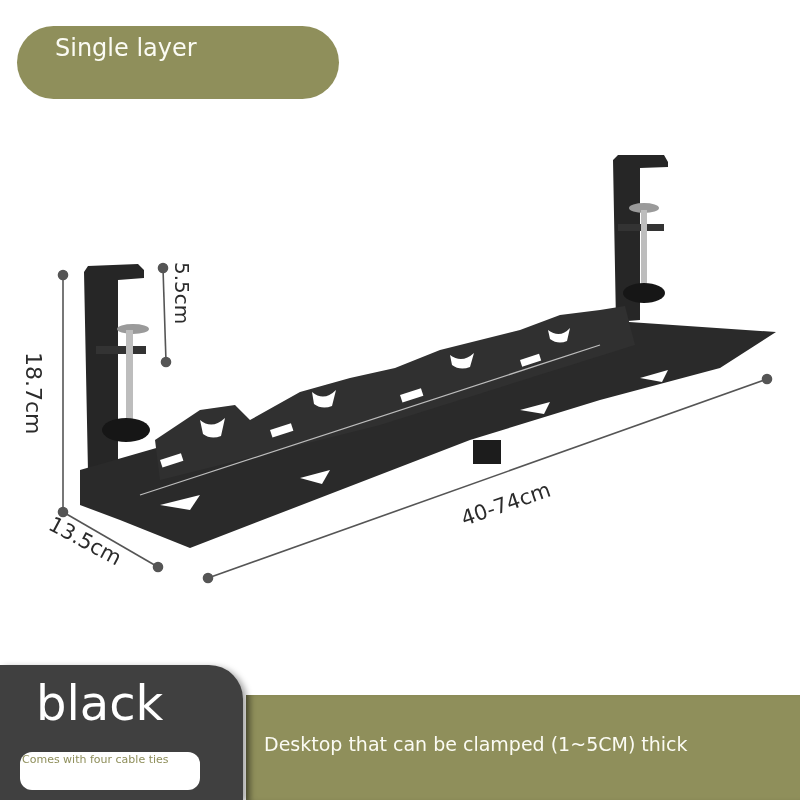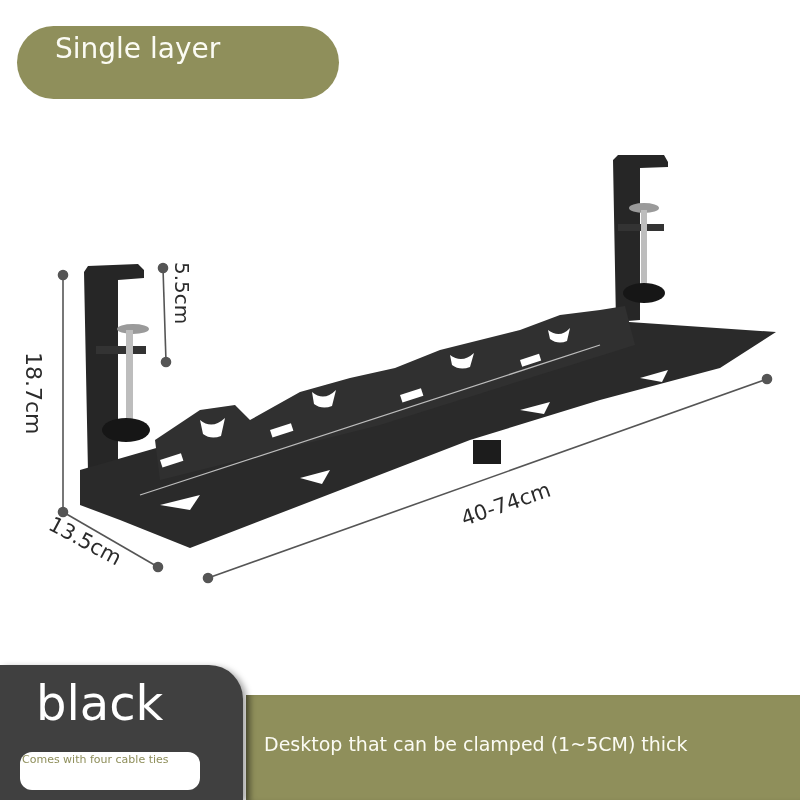--- a/index.html
+++ b/index.html
@@ -4,21 +4,21 @@
   <style>
     html, body { margin: 0; padding: 0; }
     body {
       width: 800px; height: 800px; overflow: hidden; position: relative;
       background: #ffffff;
       font-family: "DejaVu Sans", "Liberation Sans", sans-serif;
     }
     .pill-top {
       position: absolute; left: 17px; top: 26px; width: 322px; height: 73px;
       background: #8f8f5b; border-radius: 37px;
-      color: #fbfbf3; font-size: 28px; line-height: 25px;
+      color: #fbfbf3; font-size: 24px; line-height: 25px;
       box-sizing: border-box; padding: 10px 0 0 38px;
     }
     .pill-top span { display: block; }
     .product { position: absolute; left: 0; top: 0; width: 800px; height: 660px; }
     .dim-label {
       position: absolute; color: #2b2b2b; font-size: 22px; white-space: nowrap;
       transform-origin: left top;
     }
     .bottom-bar {
       position: absolute; left: 246px; top: 695px; width: 554px; height: 105px;

